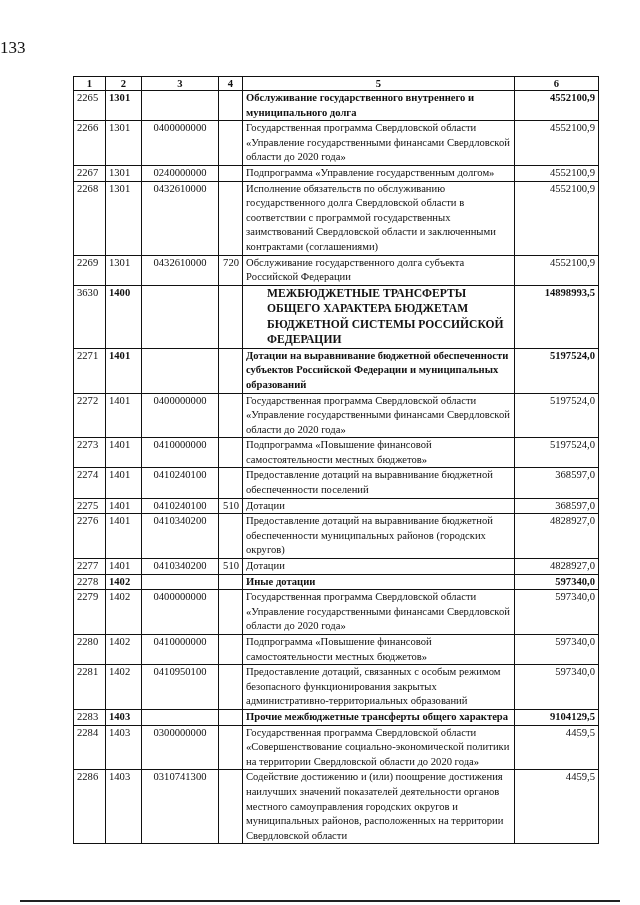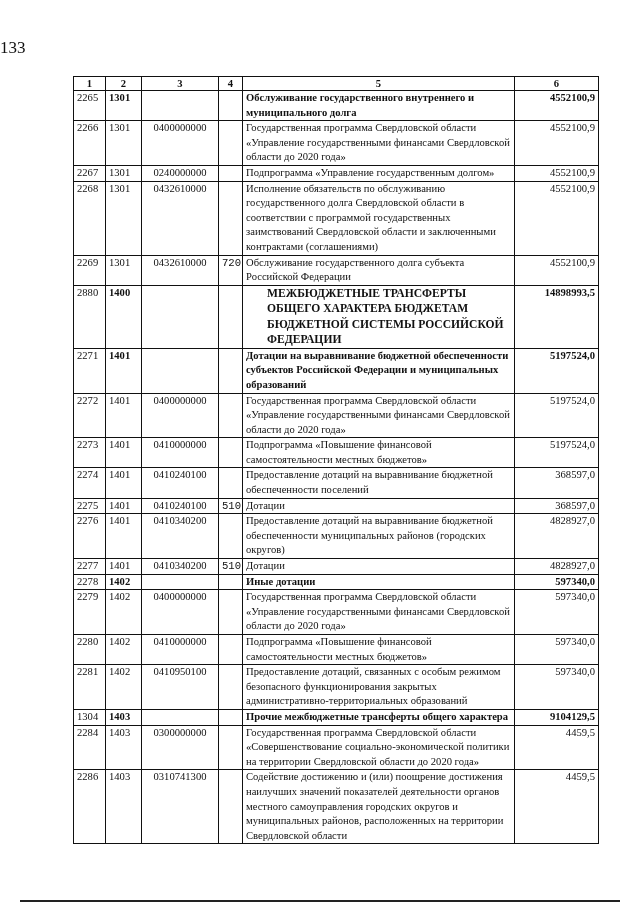--- a/index.html
+++ b/index.html
@@ -8,21 +8,21 @@
   .page-number { position: absolute; top: 38px; left: 0; width: 640px; text-align: left;
                  font-size: 17px; }
   table.budget { position: absolute; top: 76px; left: 73px; border-collapse: collapse;
                  table-layout: fixed; width: 525px; font-size: 10.6px; line-height: 14.6px; }
   table.budget td, table.budget th { border: 1px solid #111; padding: 0 3px; vertical-align: top; }
   table.budget th { font-weight: bold; text-align: center; height: 13px; line-height: 13px; font-size: 10.6px; }
   col.c1 { width: 32px; } col.c2 { width: 36px; } col.c3 { width: 77px; }
   col.c4 { width: 24px; } col.c5 { width: 272px; } col.c6 { width: 84px; }
   td.c1, td.c2 { text-align: left; }
   td.c3 { text-align: center; font-family: Liberation Serif, serif; }
-  td.c4 { text-align: right; padding-right: 2px; font-family: Liberation Mono, monospace; }
+  td.c4 { text-align: right; padding-right: 2px; }
   td.c6 { text-align: right; vertical-align: bottom; padding-right: 1px; }
   tr.bold td.c2, tr.bold td.c5, tr.bold td.c6 { font-weight: bold; }
   tr.caps td.c5 { font-size: 11.6px; line-height: 15.5px; padding-left: 24px; }
   .bottom-rule { position: absolute; top: 900px; left: 20px; width: 600px; height: 2px; background: #222; }
 </style>
 </head>
 <body>
 
 <div class="page-number">133</div>
 
@@ -80,21 +80,21 @@
       </tr>
       <tr>
         <td class="c1">2269</td>
         <td class="c2">1301</td>
         <td class="c3">0432610000</td>
         <td class="c4">720</td>
         <td class="c5">Обслуживание государственного долга субъекта Российской Федерации</td>
         <td class="c6">4552100,9</td>
       </tr>
       <tr class="bold caps">
-        <td class="c1">2880</td>
+        <td class="c1">3630</td>
         <td class="c2">1400</td>
         <td class="c3"></td>
         <td class="c4"></td>
         <td class="c5">МЕЖБЮДЖЕТНЫЕ ТРАНСФЕРТЫ ОБЩЕГО ХАРАКТЕРА БЮДЖЕТАМ БЮДЖЕТНОЙ СИСТЕМЫ РОССИЙСКОЙ ФЕДЕРАЦИИ</td>
         <td class="c6">14898993,5</td>
       </tr>
       <tr class="bold">
         <td class="c1">2271</td>
         <td class="c2">1401</td>
         <td class="c3"></td>
@@ -176,21 +176,21 @@
       </tr>
       <tr>
         <td class="c1">2281</td>
         <td class="c2">1402</td>
         <td class="c3">0410950100</td>
         <td class="c4"></td>
         <td class="c5">Предоставление дотаций, связанных с особым режимом безопасного функционирования закрытых административно-территориальных образований</td>
         <td class="c6">597340,0</td>
       </tr>
       <tr class="bold">
-        <td class="c1">1304</td>
+        <td class="c1">2283</td>
         <td class="c2">1403</td>
         <td class="c3"></td>
         <td class="c4"></td>
         <td class="c5">Прочие межбюджетные трансферты общего характера</td>
         <td class="c6">9104129,5</td>
       </tr>
       <tr>
         <td class="c1">2284</td>
         <td class="c2">1403</td>
         <td class="c3">0300000000</td>

